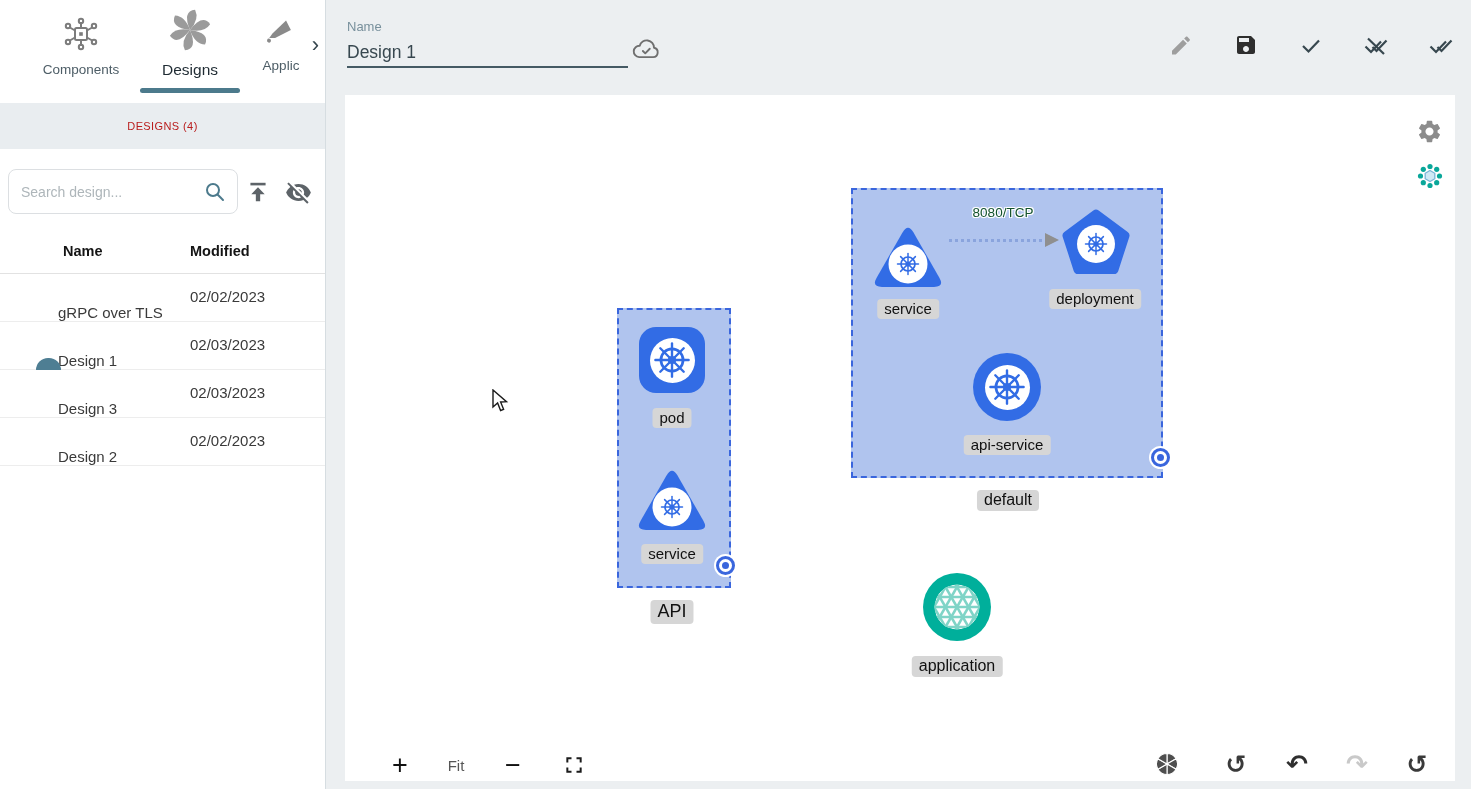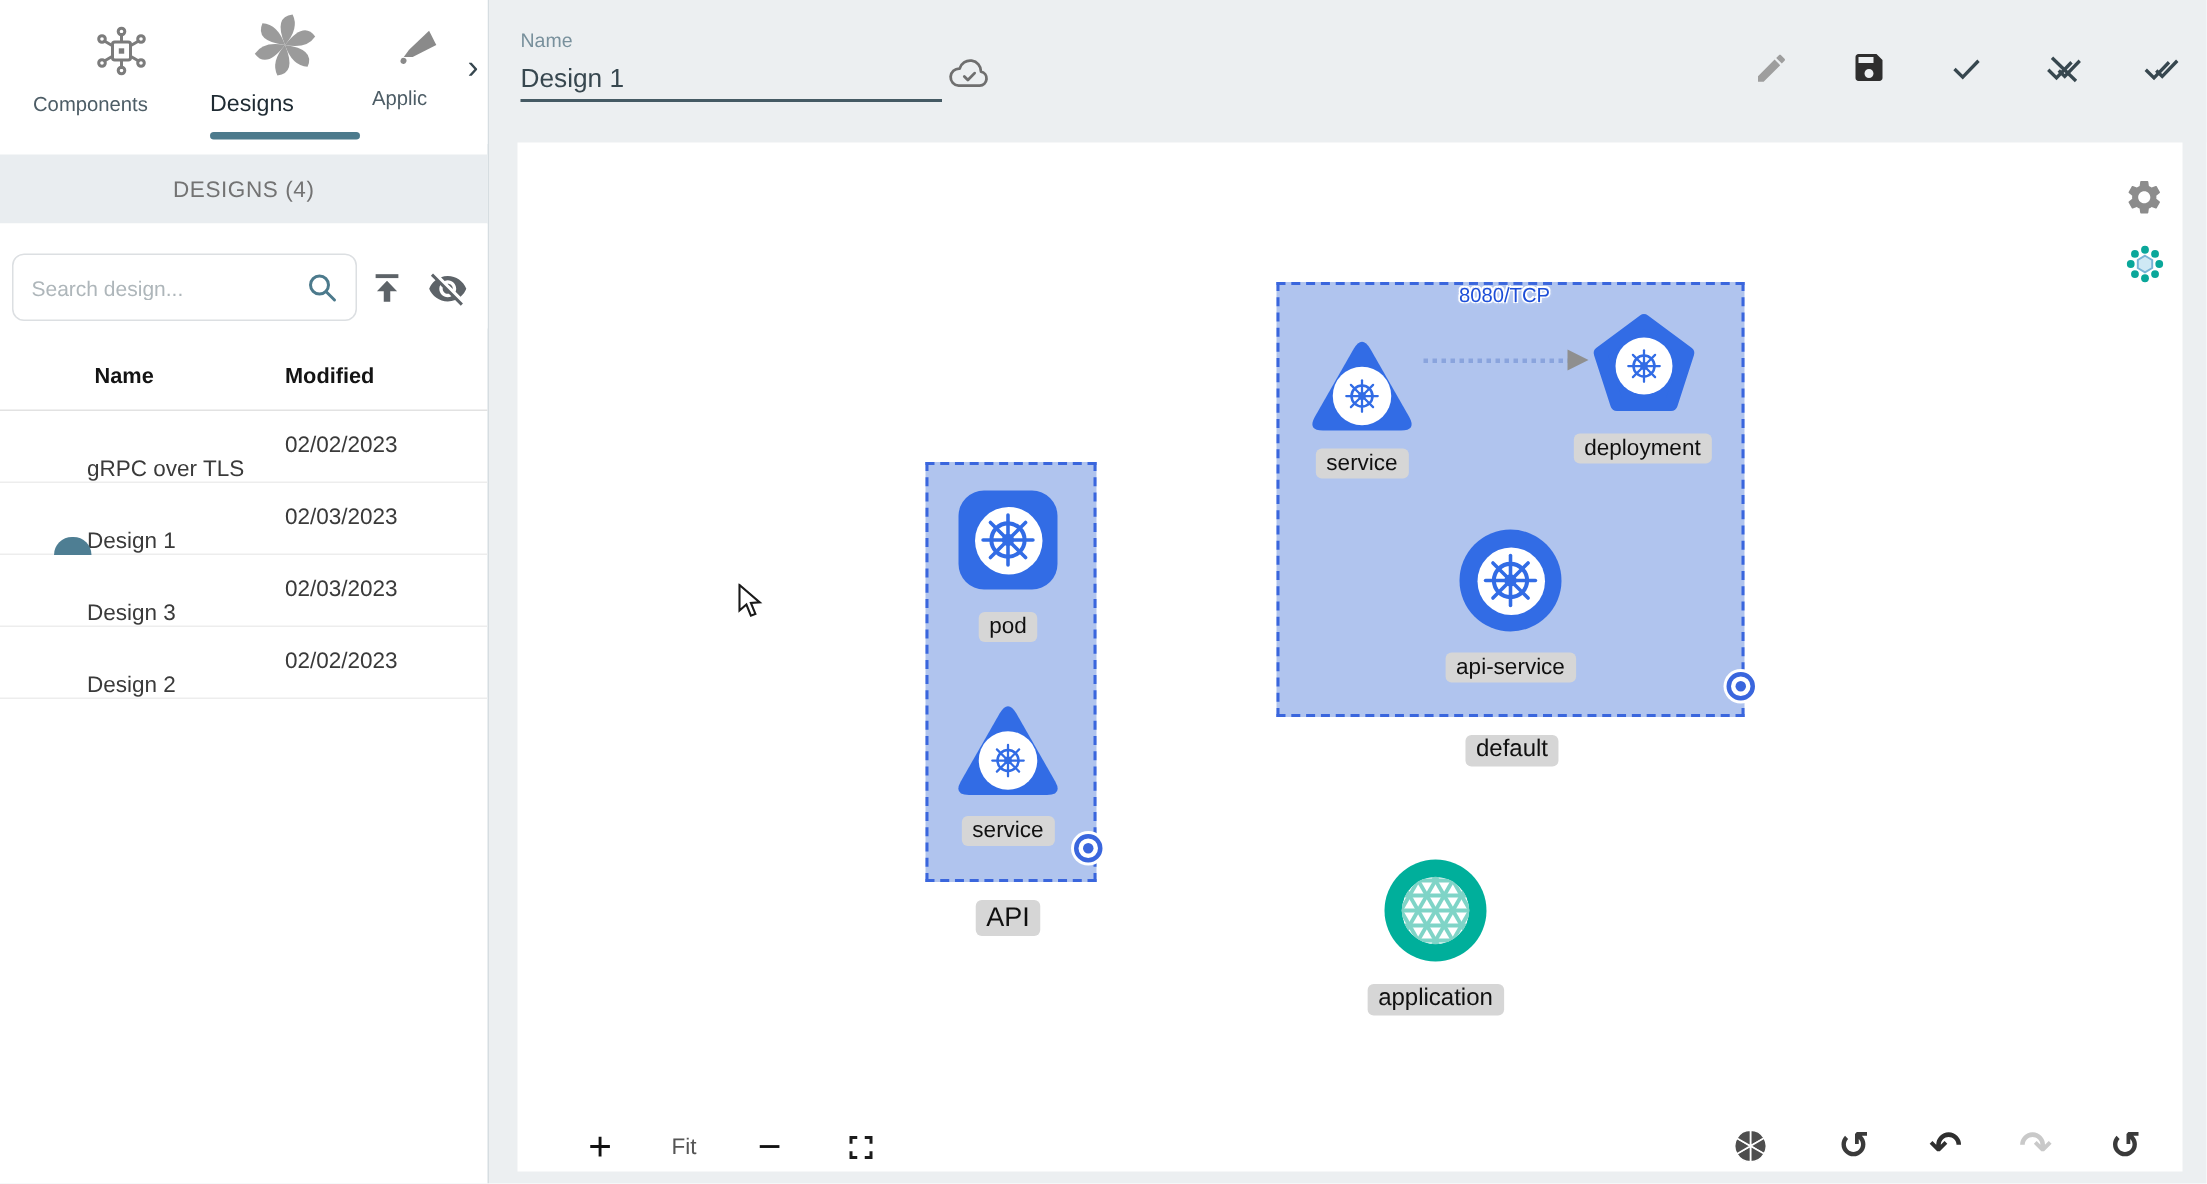--- a/index.html
+++ b/index.html
@@ -2,32 +2,32 @@
 <html><head>
 <meta charset="utf-8">
 <style>
   * { margin:0; padding:0; box-sizing:border-box; }
   html,body { width:1471px; height:789px; overflow:hidden; }
   body { background:#eceff1; font-family:"Liberation Sans","DejaVu Sans",sans-serif; position:relative; color:#263238; }
 
   
   .sidebar { position:absolute; left:0; top:0; width:326px; height:789px; background:#fff; border-right:1px solid #d6dde1; }
   .tabstrip { position:relative; height:96px; background:#fff; }
-  .tab { position:absolute; top:0; height:96px; cursor:pointer; }
+  .tab { position:absolute; top:0; height:96px; text-align:center; cursor:pointer; }
   .tab-components { left:22px; width:118px; }
   .tab-designs { left:140px; width:100px; }
   .tab-applic { left:248px; width:66px; overflow:hidden; }
   .tab .ticon { display:block; margin:16px auto 0; }
   .tab-designs .ticon { margin-top:7px; }
   .tab-label { position:absolute; left:0; right:0; top:62px; font-size:13.5px; color:#4d5d66; }
   .tab-designs .tab-label { font-size:15.5px; color:#1f2b33; top:61px; }
   .tab-underline { position:absolute; left:140px; top:88px; width:100px; height:5px; background:#4c7a8c; border-radius:3px; }
   .tab-chevron { position:absolute; right:6px; top:34px; font-size:22px; color:#37474f; cursor:pointer; line-height:1; }
 
-  .panel-header { position:absolute; left:0; top:103px; width:325px; height:46px; background:#e9edf0; display:flex; align-items:center; justify-content:center; font-size:15px; letter-spacing:.4px; color:#737373; }
+  .panel-header { position:absolute; left:0; top:103px; width:325px; height:46px; background:#e9edf0; display:flex; align-items:center; justify-content:center; font-size:11px; letter-spacing:.4px; color:#b91c1c; }
 
   .search-row { position:absolute; left:0; top:149px; width:325px; height:70px; background:#fff; }
   .search-box { position:absolute; left:8px; top:20px; width:230px; height:45px; border:1px solid #dcdfe2; border-radius:8px; display:flex; align-items:center; padding:0 10px 0 12px; }
   .search-box input { flex:1; border:none; outline:none; font-size:14px; color:#333; font-family:inherit; min-width:0; }
   .search-box input::placeholder { color:#aeb6ba; }
   .icon-btn { background:none; border:none; cursor:pointer; padding:2px; }
   .btn-publish { position:absolute; left:243px; top:28px; }
   .btn-hide { position:absolute; left:283px; top:28px; }
 
   .table-header { position:absolute; left:0; top:233px; width:325px; height:41px; border-bottom:1px solid #e2e2e2; font-weight:bold; font-size:14.5px; color:#141414; }
@@ -60,21 +60,21 @@
   .node-pod { left:294px; top:232px; width:66px; height:66px; background:#326ce5; border-radius:17px; display:flex; align-items:center; justify-content:center; }
   .node-apiservice { left:628px; top:258px; width:68px; height:68px; background:#326ce5; border-radius:50%; display:flex; align-items:center; justify-content:center; }
   .node-application { left:576px; top:476px; width:72px; height:72px; }
   .white-disc { width:45px; height:45px; background:#fff; border-radius:50%; display:flex; align-items:center; justify-content:center; }
 
   .corner-badge { position:absolute; width:19px; height:19px; background:#fff; border:3px solid #3a66dd; border-radius:50%; box-shadow:0 0 0 2px #fff; cursor:pointer; }
   .corner-badge::after { content:""; position:absolute; left:3px; top:3px; width:7px; height:7px; background:#3a66dd; border-radius:50%; }
 
   .edge-line { position:absolute; left:604px; top:144px; width:99px; border-top:3px dotted #8aa4dd; }
   .edge-arrow { position:absolute; left:700px; top:138px; width:0; height:0; border-top:7px solid transparent; border-bottom:7px solid transparent; border-left:14px solid #8f8f8f; }
-  .edge-label { position:absolute; left:658px; top:94px; transform:translateX(-50%); font-size:13.5px; color:#1d4ed8;
+  .edge-label { position:absolute; left:658px; top:110px; transform:translateX(-50%); font-size:13.5px; color:#14532d;
     text-shadow:-1px -1px 0 #fff,1px -1px 0 #fff,-1px 1px 0 #fff,1px 1px 0 #fff,0 0 3px #fff; }
 
   .canvas-gear { position:absolute; left:1071px; top:23px; cursor:pointer; }
   .canvas-k8s { position:absolute; left:1072px; top:68px; cursor:pointer; }
 
   .zbtn { position:absolute; transform:translate(-50%,-50%); background:none; border:none; cursor:pointer; font-family:inherit; display:flex; align-items:center; justify-content:center; }
   .z-plus  { left:55px; top:670px; font-size:27px; color:#111; }
   .z-fit   { left:111px; top:670px; font-size:15px; color:#555; }
   .z-minus { left:168px; top:670px; font-size:27px; color:#111; }
   .z-fs    { left:229px; top:670px; }

